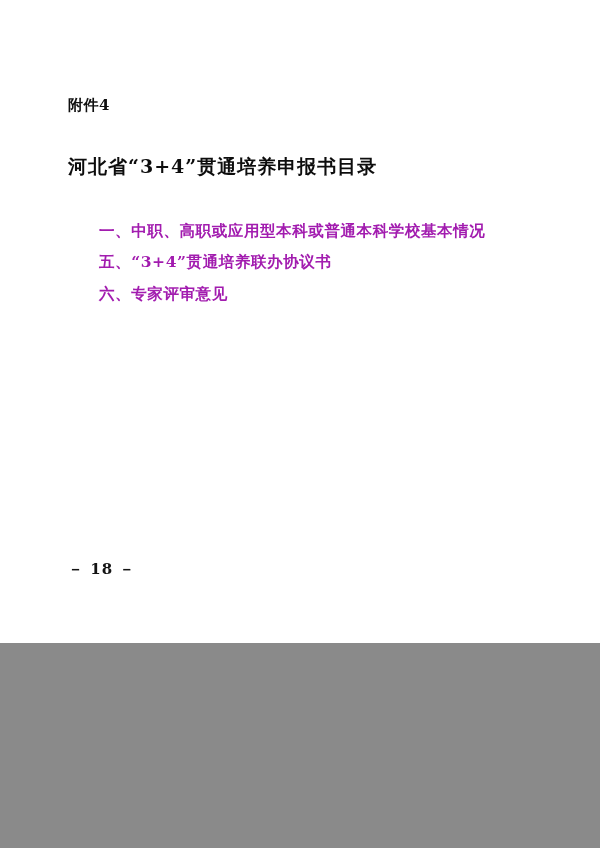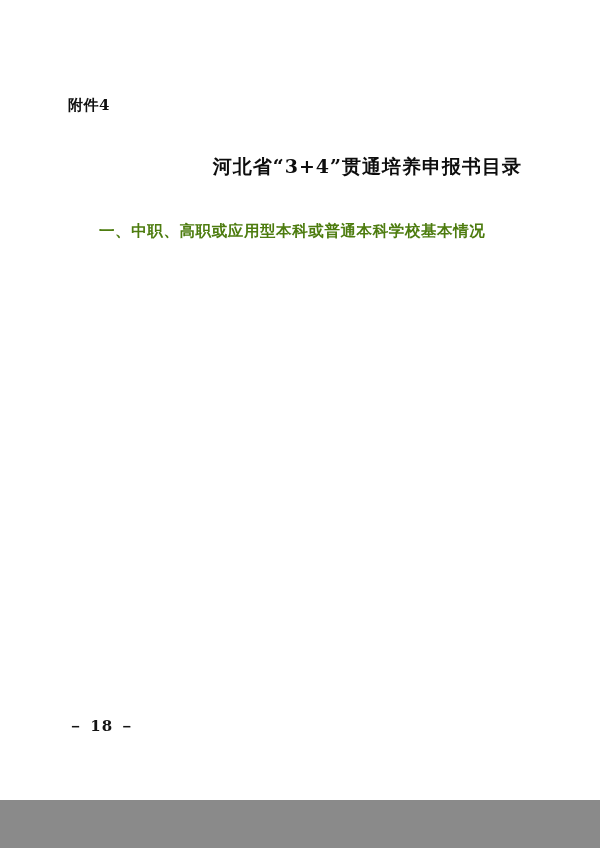--- a/index.html
+++ b/index.html
@@ -9,21 +9,21 @@
   }
   body {
     width: 600px;
     height: 848px;
     overflow: hidden;
     font-family: "DejaVu Serif", serif;
   }
   .page {
     position: relative;
     width: 600px;
-    height: 800px;
+    height: 643px;
     background: #ffffff;
     box-sizing: border-box;
   }
   .content {
     position: absolute;
     left: 0;
     top: 0;
     width: 600px;
     height: 848px;
     box-sizing: border-box;
@@ -32,39 +32,39 @@
   .attachment-label {
     font-family: "DejaVu Serif", serif;
     font-weight: bold;
     font-size: 15px;
     letter-spacing: 0.5px;
     color: #101010;
     margin: 0 0 36px 0;
     line-height: 1.4;
   }
   .doc-title {
-    text-align: right;
+    text-align: left;
     font-family: "DejaVu Serif", serif;
     font-weight: bold;
     font-size: 19px;
     color: #0d0d0d;
     letter-spacing: 1px;
     margin: 0 0 34px 0;
     line-height: 1.5;
   }
   .toc {
     margin: 0;
     padding: 0;
     list-style: none;
   }
   .toc-item {
     font-family: "DejaVu Serif", serif;
     font-weight: bold;
     font-size: 15.5px;
-    color: #4d7c0f;
+    color: #a21caf;
     line-height: 2.05;
     letter-spacing: 0.6px;
     text-indent: 31px;
     text-align: justify;
     margin: 0;
   }
   .page-number {
     position: absolute;
     left: 68px;
     bottom: 64px;
@@ -80,18 +80,20 @@
 
 <div class="page">
   <div class="content">
 
     <div class="attachment-label">附件4</div>
 
     <div class="doc-title">河北省“3+4”贯通培养申报书目录</div>
 
     <ul class="toc">
       <li class="toc-item">一、中职、高职或应用型本科或普通本科学校基本情况</li>
+      <li class="toc-item">五、“3+4”贯通培养联办协议书</li>
+      <li class="toc-item">六、专家评审意见</li>
     </ul>
 
   </div>
 
   <div class="page-number">－ 18 －</div>
 </div>
 
 </body></html>

